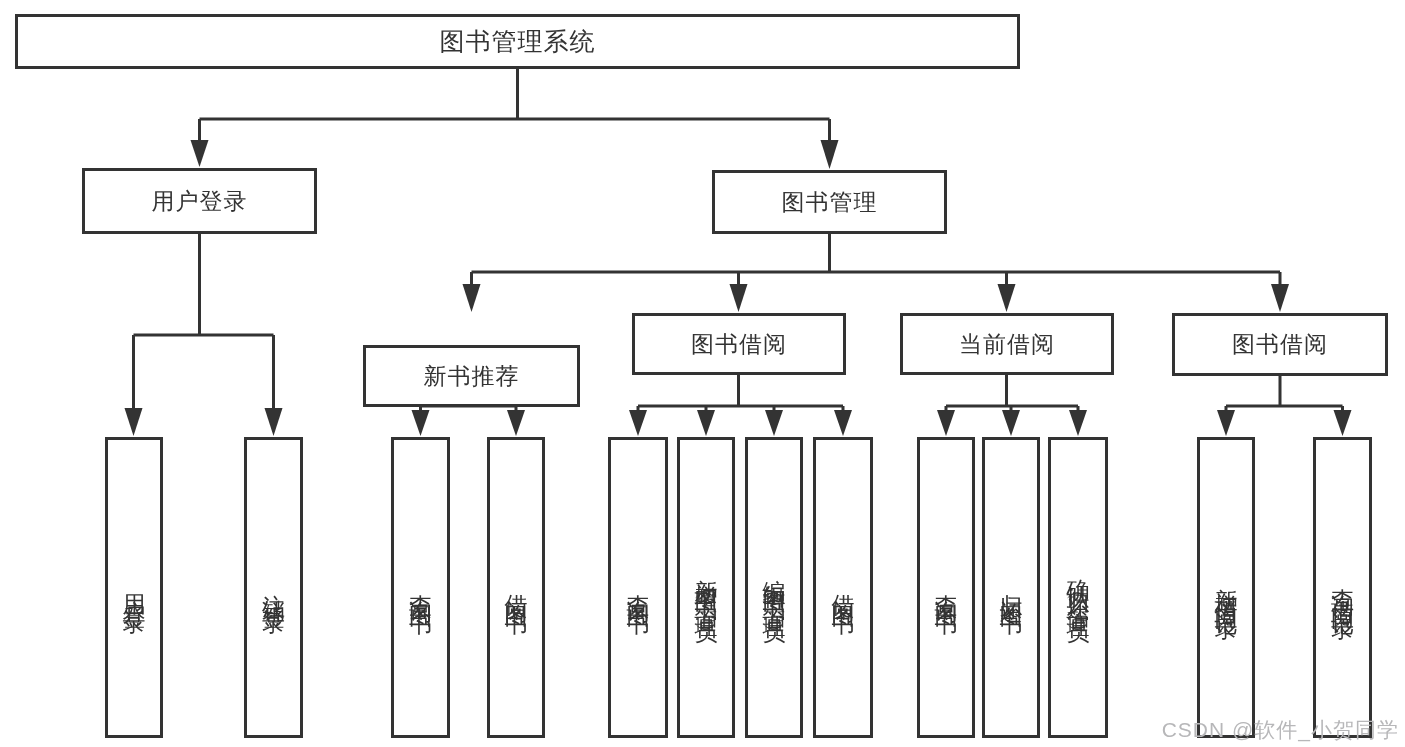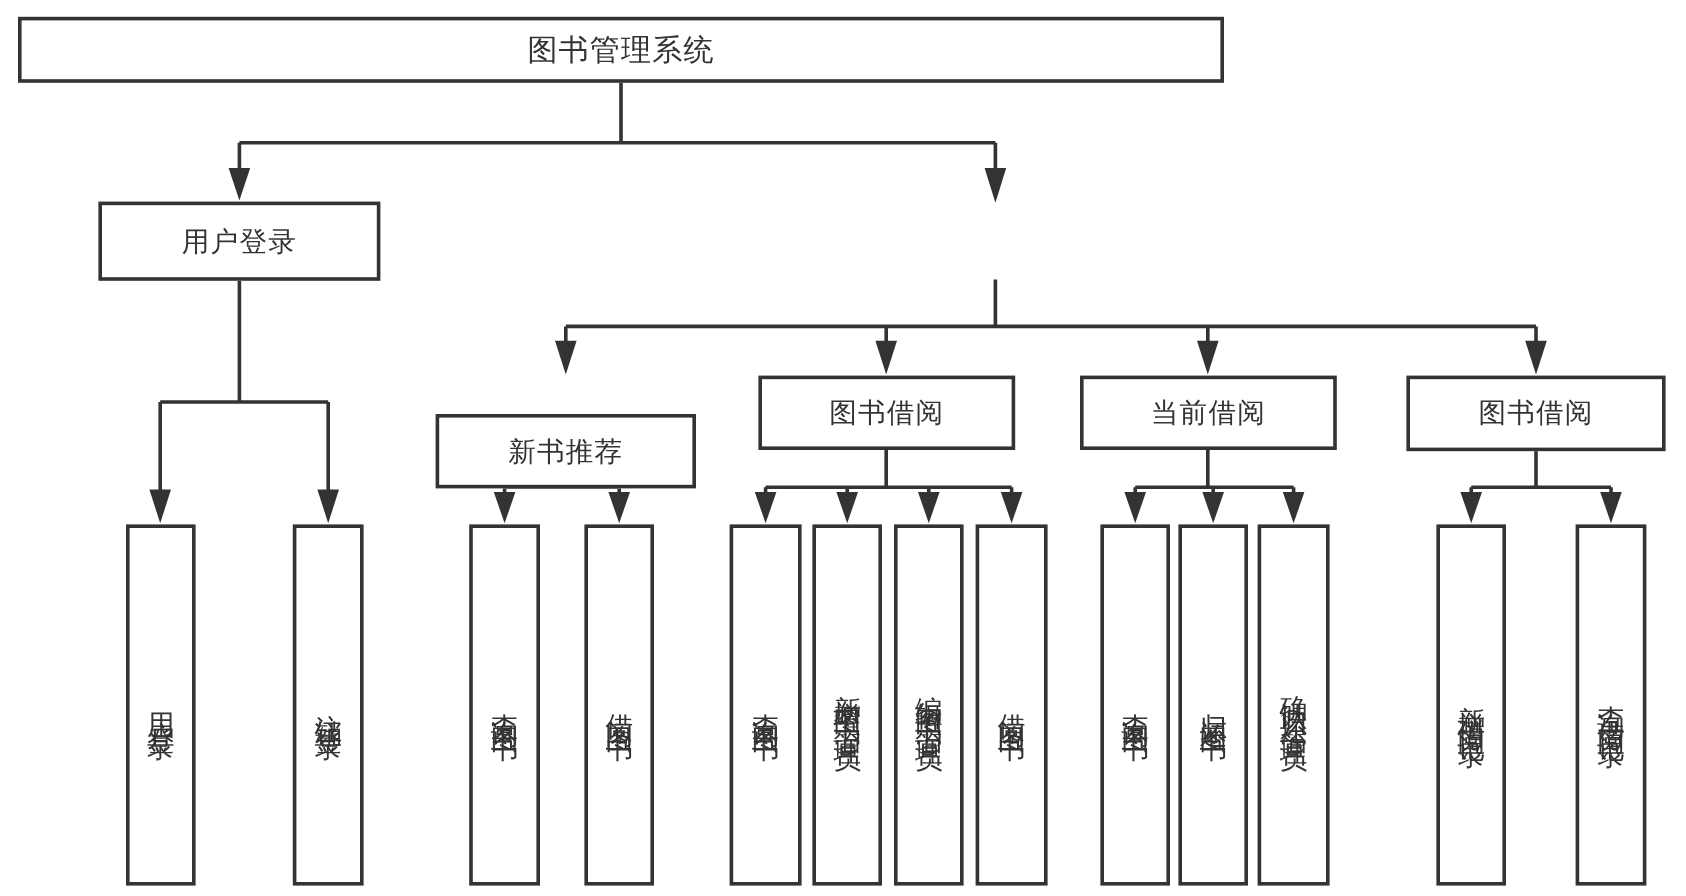--- a/index.html
+++ b/index.html
@@ -101,20 +101,21 @@
       <polygon points="1002,410 1020,410 1011,436"></polygon>
       <polygon points="1069,410 1087,410 1078,436"></polygon>
       <polygon points="1217,410 1235,410 1226,436"></polygon>
       <polygon points="1333.5,410 1351.5,410 1342.5,436"></polygon>
     </g>
   </svg>
 
   <div class="node root" style="left:15px; top:14px; width:1005px; height:55px;">图书管理系统</div>
 
   <div class="node h" style="left:82px; top:168px; width:235px; height:66px;">用户登录</div>
+  <div class="node h" style="left:712px; top:170px; width:235px; height:64px;">图书管理</div>
 
   <div class="node h" style="left:363px; top:313px; width:217px; height:62px;margin-top:32px;">新书推荐</div>
   <div class="node h" style="left:632px; top:313px; width:214px; height:62px;">图书借阅</div>
   <div class="node h" style="left:900px; top:313px; width:214px; height:62px;">当前借阅</div>
   <div class="node h" style="left:1172px; top:313px; width:216px; height:63px;">图书借阅</div>
 
   <div class="node v" style="left:105px; top:437px; width:58px; height:301px;">
     <span class="vtext">用户登录</span>
   </div>
   <div class="node v" style="left:244px; top:437px; width:59px; height:301px;">
@@ -151,14 +152,15 @@
     <span class="vtext">确认归还（管理员）</span>
   </div>
 
   <div class="node v" style="left:1197px; top:437px; width:58px; height:301px;">
     <span class="vtext">新增借阅记录</span>
   </div>
   <div class="node v" style="left:1313px; top:437px; width:59px; height:301px;">
     <span class="vtext">查询借阅记录</span>
   </div>
 
+  <div class="watermark">CSDN @软件_小贺同学</div>
 
 </div>
 
 </body></html>

